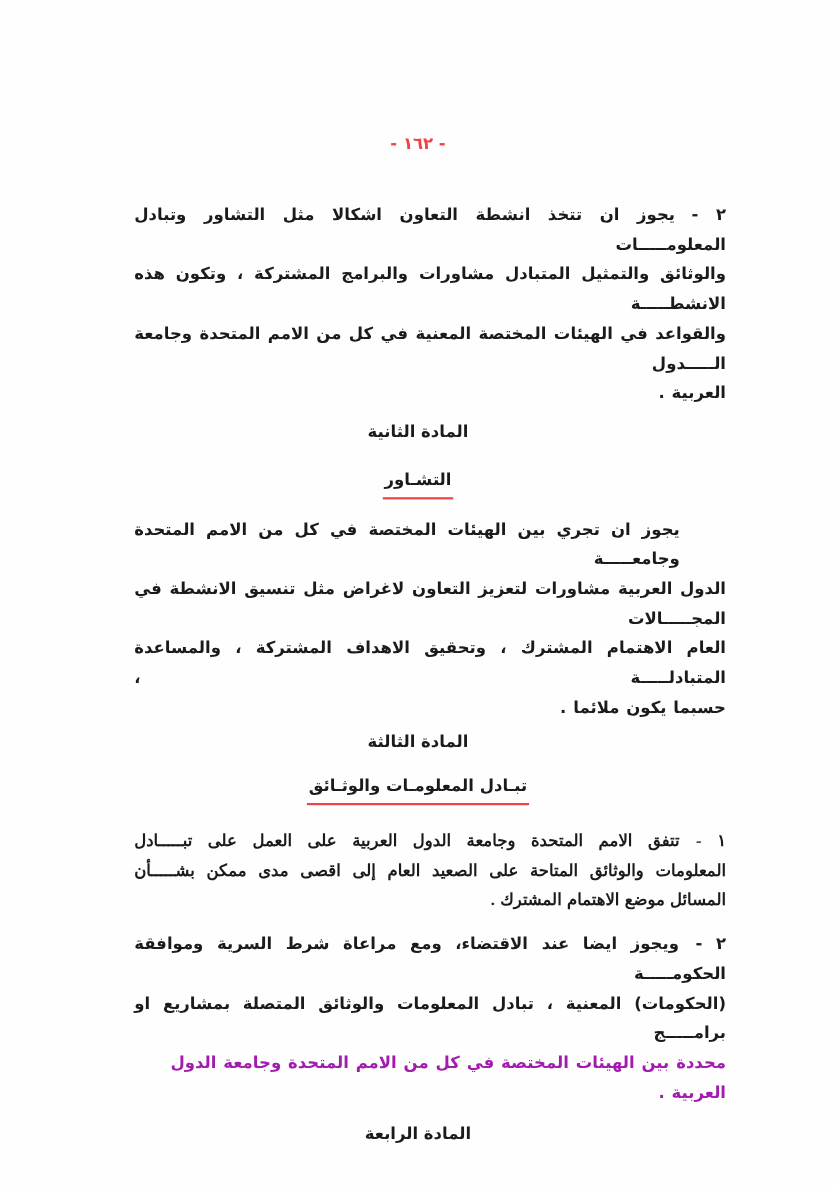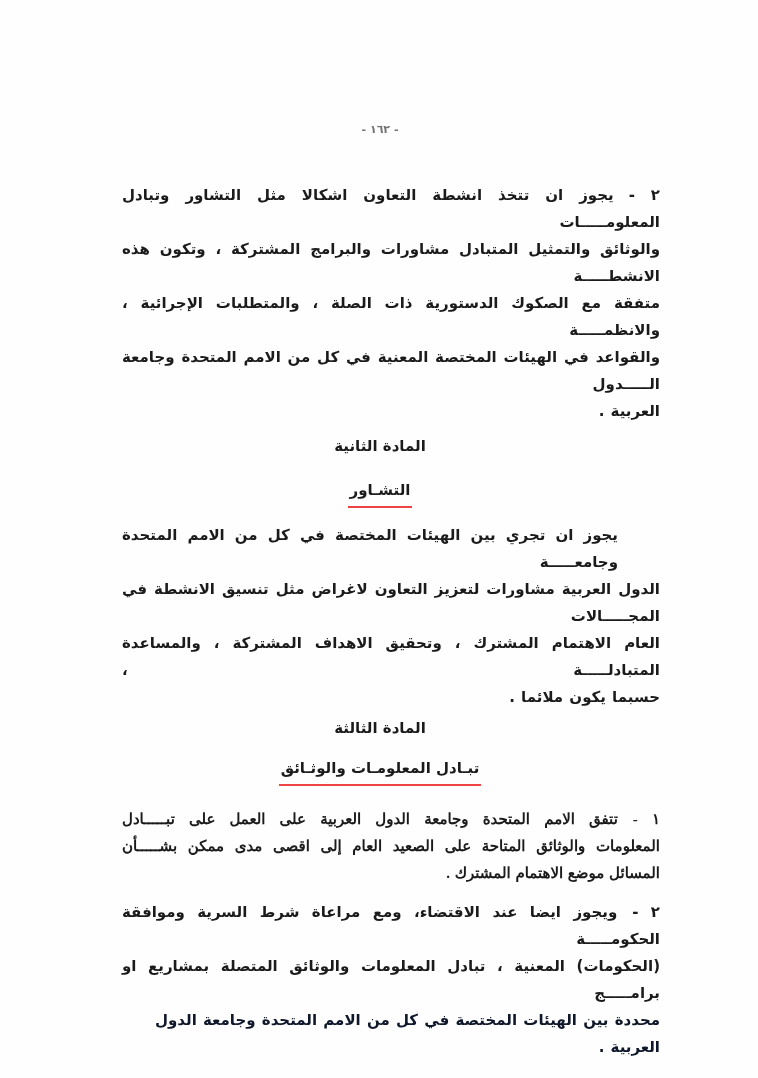--- a/index.html
+++ b/index.html
@@ -19,44 +19,44 @@
   }
   .content {
     direction: rtl;
     padding: 120px 98px 0 100px;
     font-size: 15px;
     font-weight: bold;
   }
   .pagenum {
     direction: rtl;
     text-align: center;
-    font-size: 11px;
+    font-size: 15px;
     font-weight: bold;
     line-height: 20px;
     letter-spacing: 2px;
-    color: #737373;
+    color: #ef4444;
   }
   .para {
     line-height: 27px;
     margin-left: 22px;
   }
   .line {
     text-align: justify;
     text-align-last: justify;
     word-spacing: 1px;
   }
   .line.last {
     text-align: right;
     text-align-last: right;
   }
   .line.indent-first {
     padding-right: 42px;
   }
   .line.faded {
-    color: #0f172a;
+    color: #a21caf;
   }
   .heading {
     text-align: center;
     line-height: 22px;
   }
   .heading .u {
     display: inline-block;
     border-bottom: 2px solid #ef4444;
     padding: 0 2px 5px 2px;
   }
@@ -75,21 +75,20 @@
 <body>
 
 <div class="page">
   <div class="content">
 
     <div class="pagenum">- ١٦٢ -</div>
 
     <div class="para para-cooperation">
       <div class="line">٢ -  يجوز ان تتخذ انشطة التعاون اشكالا مثل التشاور وتبادل المعلومـــــات</div>
       <div class="line">والوثائق والتمثيل المتبادل مشاورات والبرامج المشتركة ، وتكون هذه الانشطـــــة</div>
-      <div class="line">متفقة مع الصكوك الدستورية ذات الصلة ، والمتطلبات الإجرائية ، والانظمـــــة</div>
       <div class="line">والقواعد في الهيئات المختصة المعنية في كل من الامم المتحدة وجامعة الـــــدول</div>
       <div class="line last">العربية .</div>
     </div>
 
     <div class="heading h-article2">
       <span>المادة الثانية</span>
     </div>
 
     <div class="heading h-consultation">
       <span class="u">التشـاور</span>

